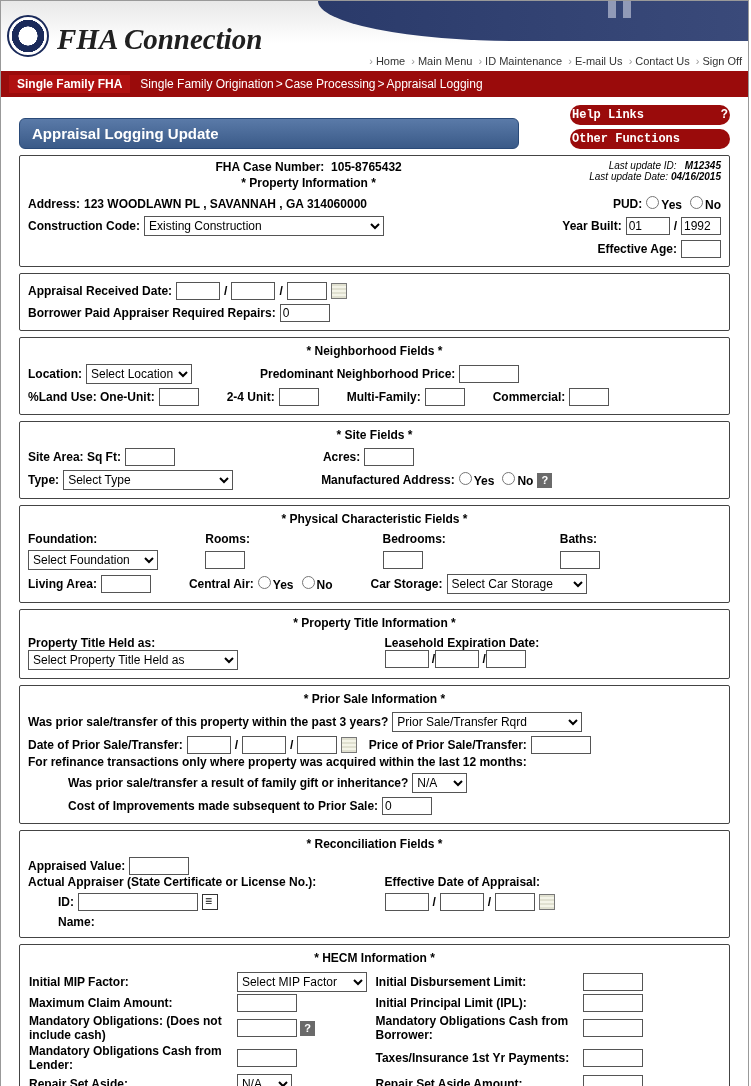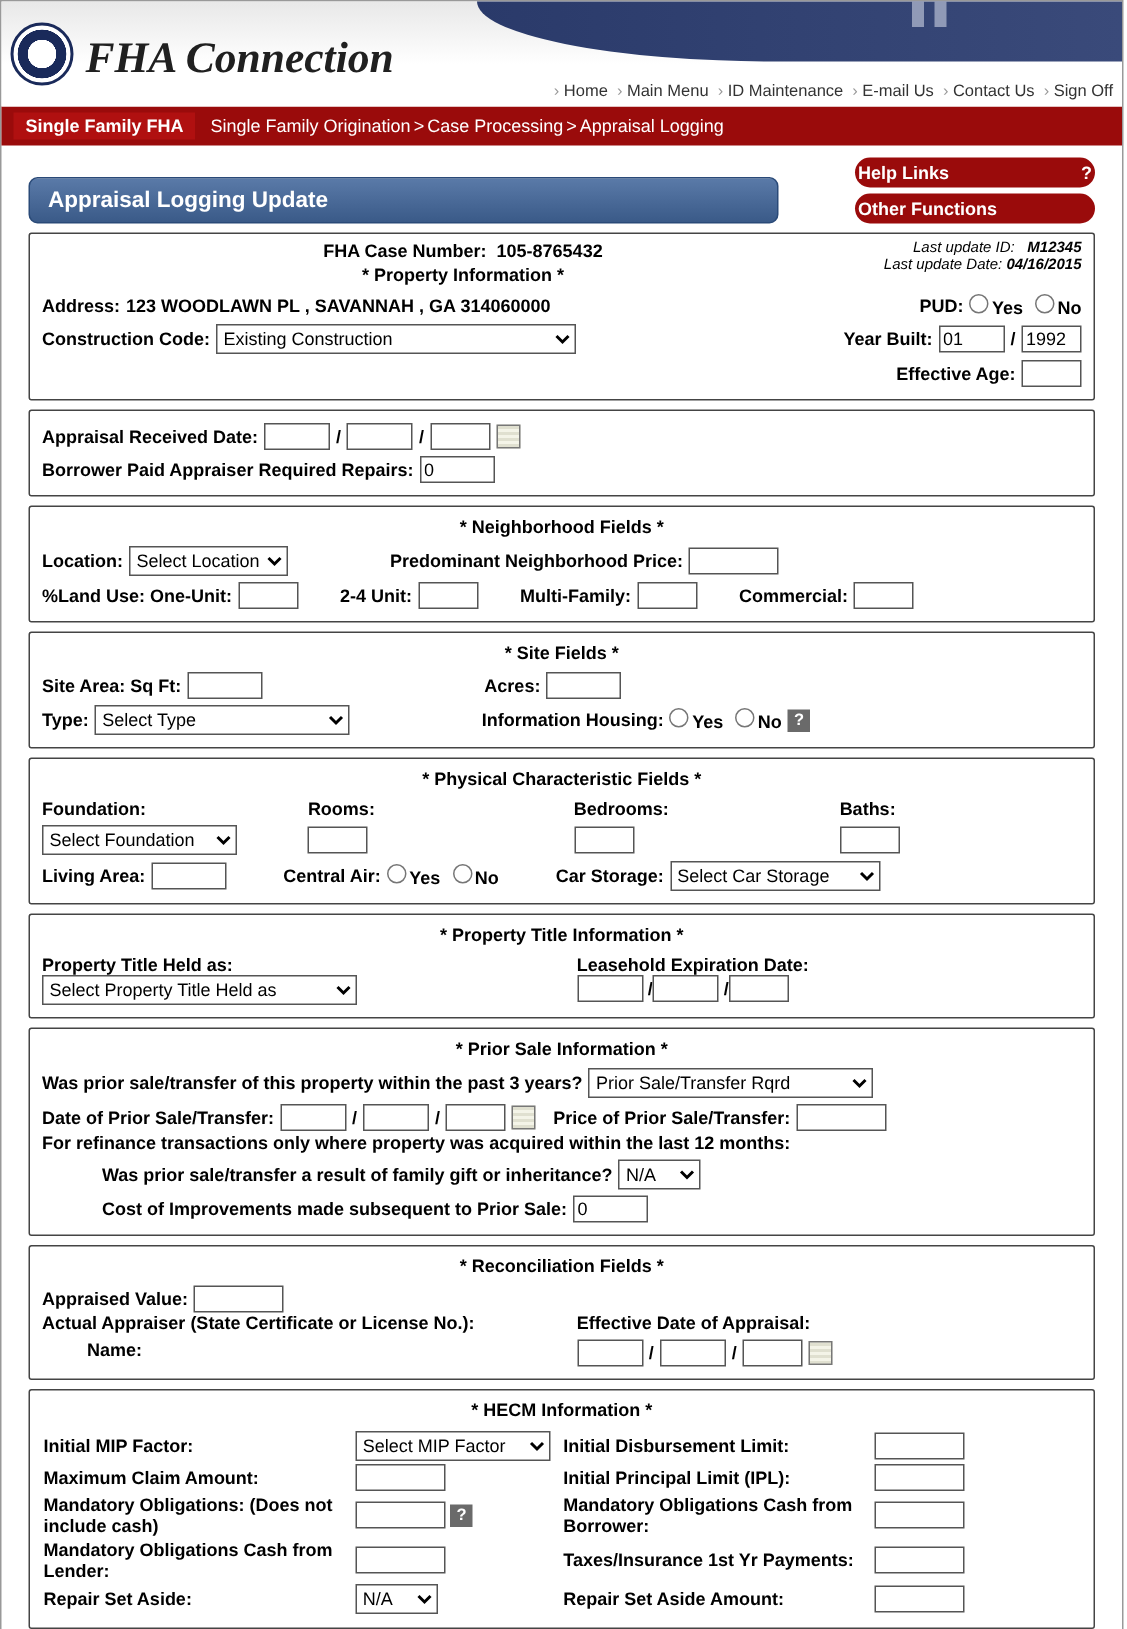--- a/index.html
+++ b/index.html
@@ -87,21 +87,21 @@
   }
   .pill-stack { display: flex; flex-direction: column; gap: 4px; margin-left: auto; }
   .red-pill {
     background: #9a0b0b;
     color: #fff;
     border-radius: 12px;
     padding: 3px 2px;
     font-size: 12px;
     font-weight: bold;
     width: 160px;
-    display: flex; justify-content: space-between; align-items: center;
+    display: flex; justify-content: space-between; align-items: center; font-family: Liberation Mono, monospace;
   }
   .red-pill .q { font-weight: bold; }
   
   .section {
     border: 1px solid #444;
     border-radius: 2px;
     padding: 4px 8px 8px 8px;
     margin-top: 6px;
     font-weight: bold;
   }
@@ -286,21 +286,21 @@
       <span class="lbl">Site Area: Sq Ft:</span>
       <input type="text" class="w50" style="">
       <div style="width:140px"></div>
       <span class="lbl">Acres:</span>
       <input type="text" class="w50" style="">
     </div>
     <div class="row">
       <span class="lbl">Type:</span>
       <select style="width:170px"><option>Select Type</option></select>
       <div style="width:80px"></div>
-      <span class="lbl">Information Housing:</span>
+      <span class="lbl">Manufactured Address:</span>
       <span class="radio-group">
         <label><input type="radio" name="mfg" style=""><span>Yes</span></label>
         <label><input type="radio" name="mfg" style=""><span>No</span></label>
       </span>
       <span class="help-icon">?</span>
     </div>
   </div>
 
   <div class="section">
     <div class="hdr">* Physical Characteristic Fields *</div>
@@ -376,20 +376,25 @@
 
   <div class="section">
     <div class="hdr">* Reconciliation Fields *</div>
     <div class="row">
       <span class="lbl">Appraised Value:</span>
       <input type="text" class="w60" style="">
     </div>
     <div class="two-col">
       <div>
         <div class="lbl">Actual Appraiser (State Certificate or License No.):</div>
+        <div class="row" style="padding-left:30px">
+          <span class="lbl">ID:</span>
+          <input type="text" class="w120" style="">
+          <span class="lookup-icon"></span>
+        </div>
         <div class="row" style="padding-left:30px">
           <span class="lbl">Name:</span>
         </div>
       </div>
       <div>
         <div class="lbl">Effective Date of Appraisal:</div>
         <div class="row">
           <input type="text" class="w30" style="">
           /<input type="text" class="w30" style="">
           /<input type="text" class="w40" style="">

